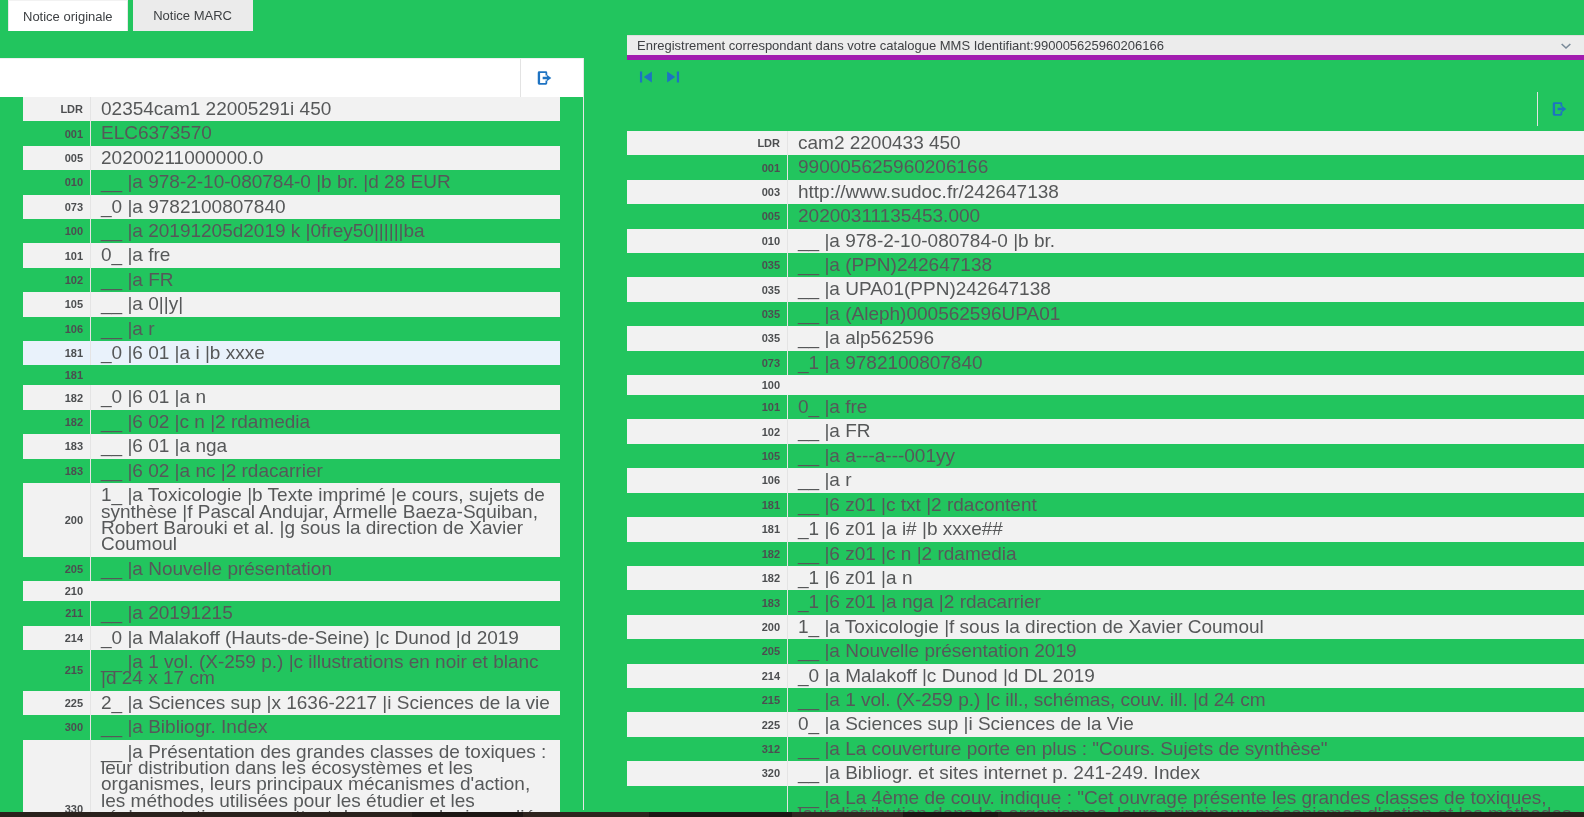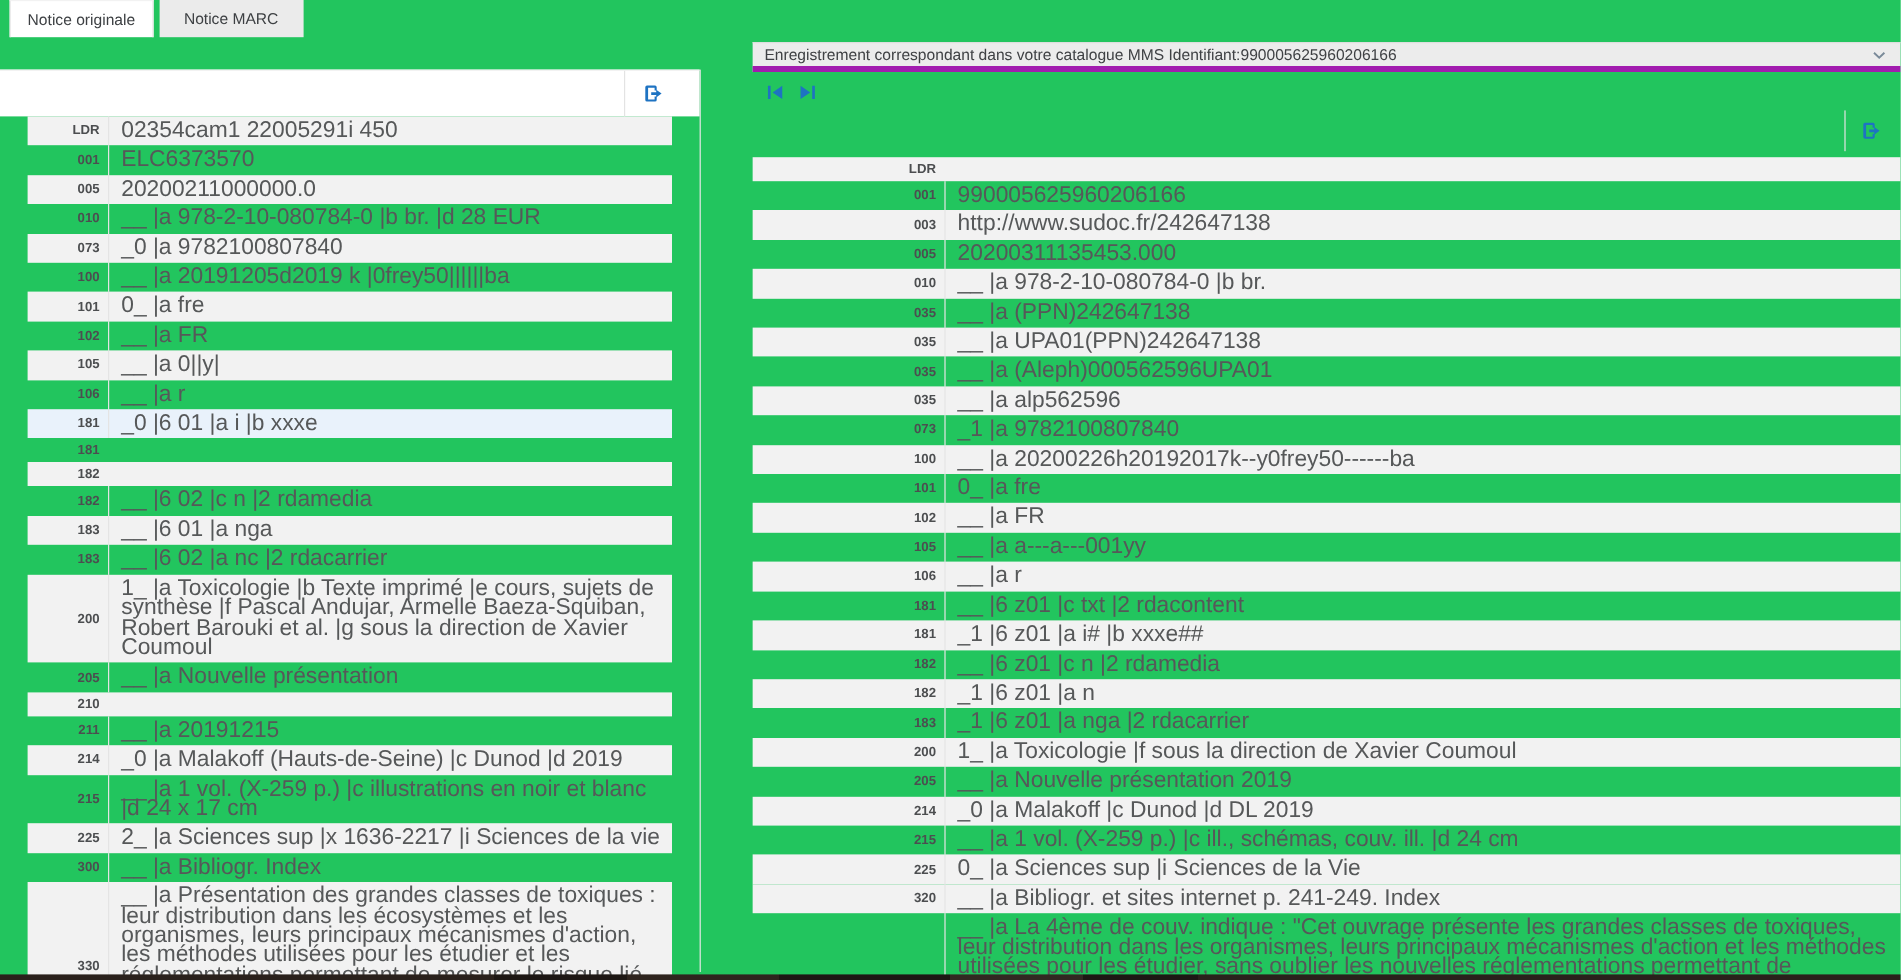--- a/index.html
+++ b/index.html
@@ -130,20 +130,21 @@
         <div class="tag">181</div>
         <div class="val">_0 |6 01 |a i |b xxxe</div>
       </div>
 
       <div class="mrow">
         <div class="tag">181</div>
       </div>
 
       <div class="mrow alt">
         <div class="tag">182</div>
+        <div class="val">_0 |6 01 |a n</div>
       </div>
 
       <div class="mrow">
         <div class="tag">182</div>
         <div class="val">__ |6 02 |c n |2 rdamedia</div>
       </div>
 
       <div class="mrow alt">
         <div class="tag">183</div>
         <div class="val">__ |6 01 |a nga</div>
@@ -236,20 +237,21 @@
             <path d="M14.2 8.1 19.6 12l-5.4 3.9v-2.5H9.2v-2.8h5z" fill="#1e73c2"></path>
           </svg>
         </span>
       </button>
     </div>
 
     <div class="right-table">
 
         <div class="mrow alt">
           <div class="tag">LDR</div>
+          <div class="val">cam2 2200433 450</div>
         </div>
 
         <div class="mrow">
           <div class="tag">001</div>
           <div class="val">990005625960206166</div>
         </div>
 
         <div class="mrow alt">
           <div class="tag">003</div>
           <div class="val">http://www.sudoc.fr/242647138</div>
@@ -285,21 +287,20 @@
           <div class="val">__ |a alp562596</div>
         </div>
 
         <div class="mrow">
           <div class="tag">073</div>
           <div class="val">_1 |a 9782100807840</div>
         </div>
 
         <div class="mrow alt">
           <div class="tag">100</div>
-          <div class="val">__ |a 20200226h20192017k--y0frey50------ba</div>
         </div>
 
         <div class="mrow">
           <div class="tag">101</div>
           <div class="val">0_ |a fre</div>
         </div>
 
         <div class="mrow alt">
           <div class="tag">102</div>
           <div class="val">__ |a FR</div>
@@ -358,20 +359,24 @@
         <div class="mrow">
           <div class="tag">215</div>
           <div class="val">__ |a 1 vol. (X-259 p.) |c ill., schémas, couv. ill. |d 24 cm</div>
         </div>
 
         <div class="mrow alt">
           <div class="tag">225</div>
           <div class="val">0_ |a Sciences sup |i Sciences de la Vie</div>
         </div>
 
+        <div class="mrow">
+          <div class="tag">312</div>
+          <div class="val">__ |a La couverture porte en plus : "Cours. Sujets de synthèse"</div>
+        </div>
 
         <div class="mrow alt">
           <div class="tag">320</div>
           <div class="val">__ |a Bibliogr. et sites internet p. 241-249. Index</div>
         </div>
 
         <div class="mrow">
           <div class="tag"></div>
           <div class="val">__ |a La 4ème de couv. indique : "Cet ouvrage présente les grandes classes de toxiques, leur distribution dans les organismes, leurs principaux mécanismes d'action et les méthodes utilisées pour les étudier, sans oublier les nouvelles réglementations permettant de</div>
         </div>

